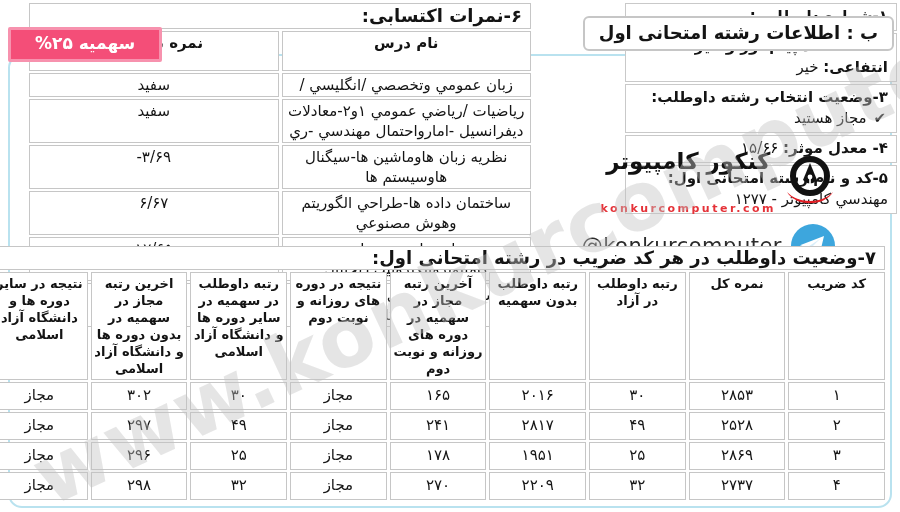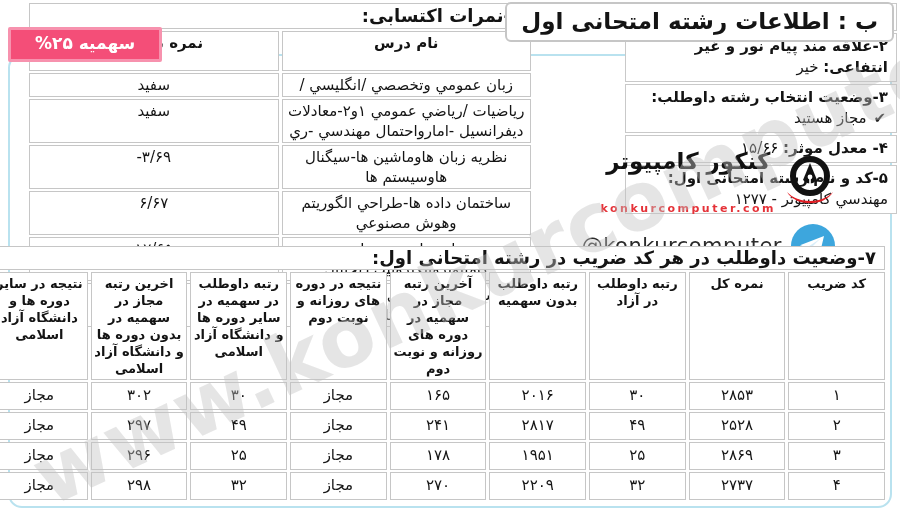--- a/index.html
+++ b/index.html
@@ -8,22 +8,22 @@
 
   
   .watermark{position:absolute;left:18px;top:438px;transform:rotate(-25deg);transform-origin:0 0;
              font-size:82px;font-weight:bold;color:#c3c3c3;opacity:.42;white-space:nowrap;
              pointer-events:none;z-index:6;direction:ltr;letter-spacing:1px;}
 
   
   .container{position:absolute;left:8px;top:54px;width:880px;height:450px;
              border:2px solid #b9e2ef;border-radius:14px;z-index:1;}
 
-  .title-box{position:absolute;top:2px;right:6px;background:#fff;border:2px solid #c6c6c6;
-             border-radius:6px;padding:4px 14px 6px;font-size:23px;font-weight:bold;z-index:3;}
+  .title-box{position:absolute;top:16px;right:6px;background:#fff;border:2px solid #c6c6c6;
+             border-radius:6px;padding:4px 14px 6px;font-size:18px;font-weight:bold;z-index:3;}
 
   .badge{position:absolute;top:27px;left:8px;background:#f44e78;border:3px solid #f792ae;
          border-radius:2px;color:#fff;font-size:17px;font-weight:bold;
          padding:3px 24px 6px;z-index:4;}
 
   
   .info-panel{position:absolute;top:3px;right:3px;width:272px;z-index:2;}
   .info-item{background:#fff;border:1px solid #c9c9c9;margin-bottom:2px;
              padding:2px 8px 3px;font-size:15px;line-height:21px;}
   .info-label{font-weight:bold;}

